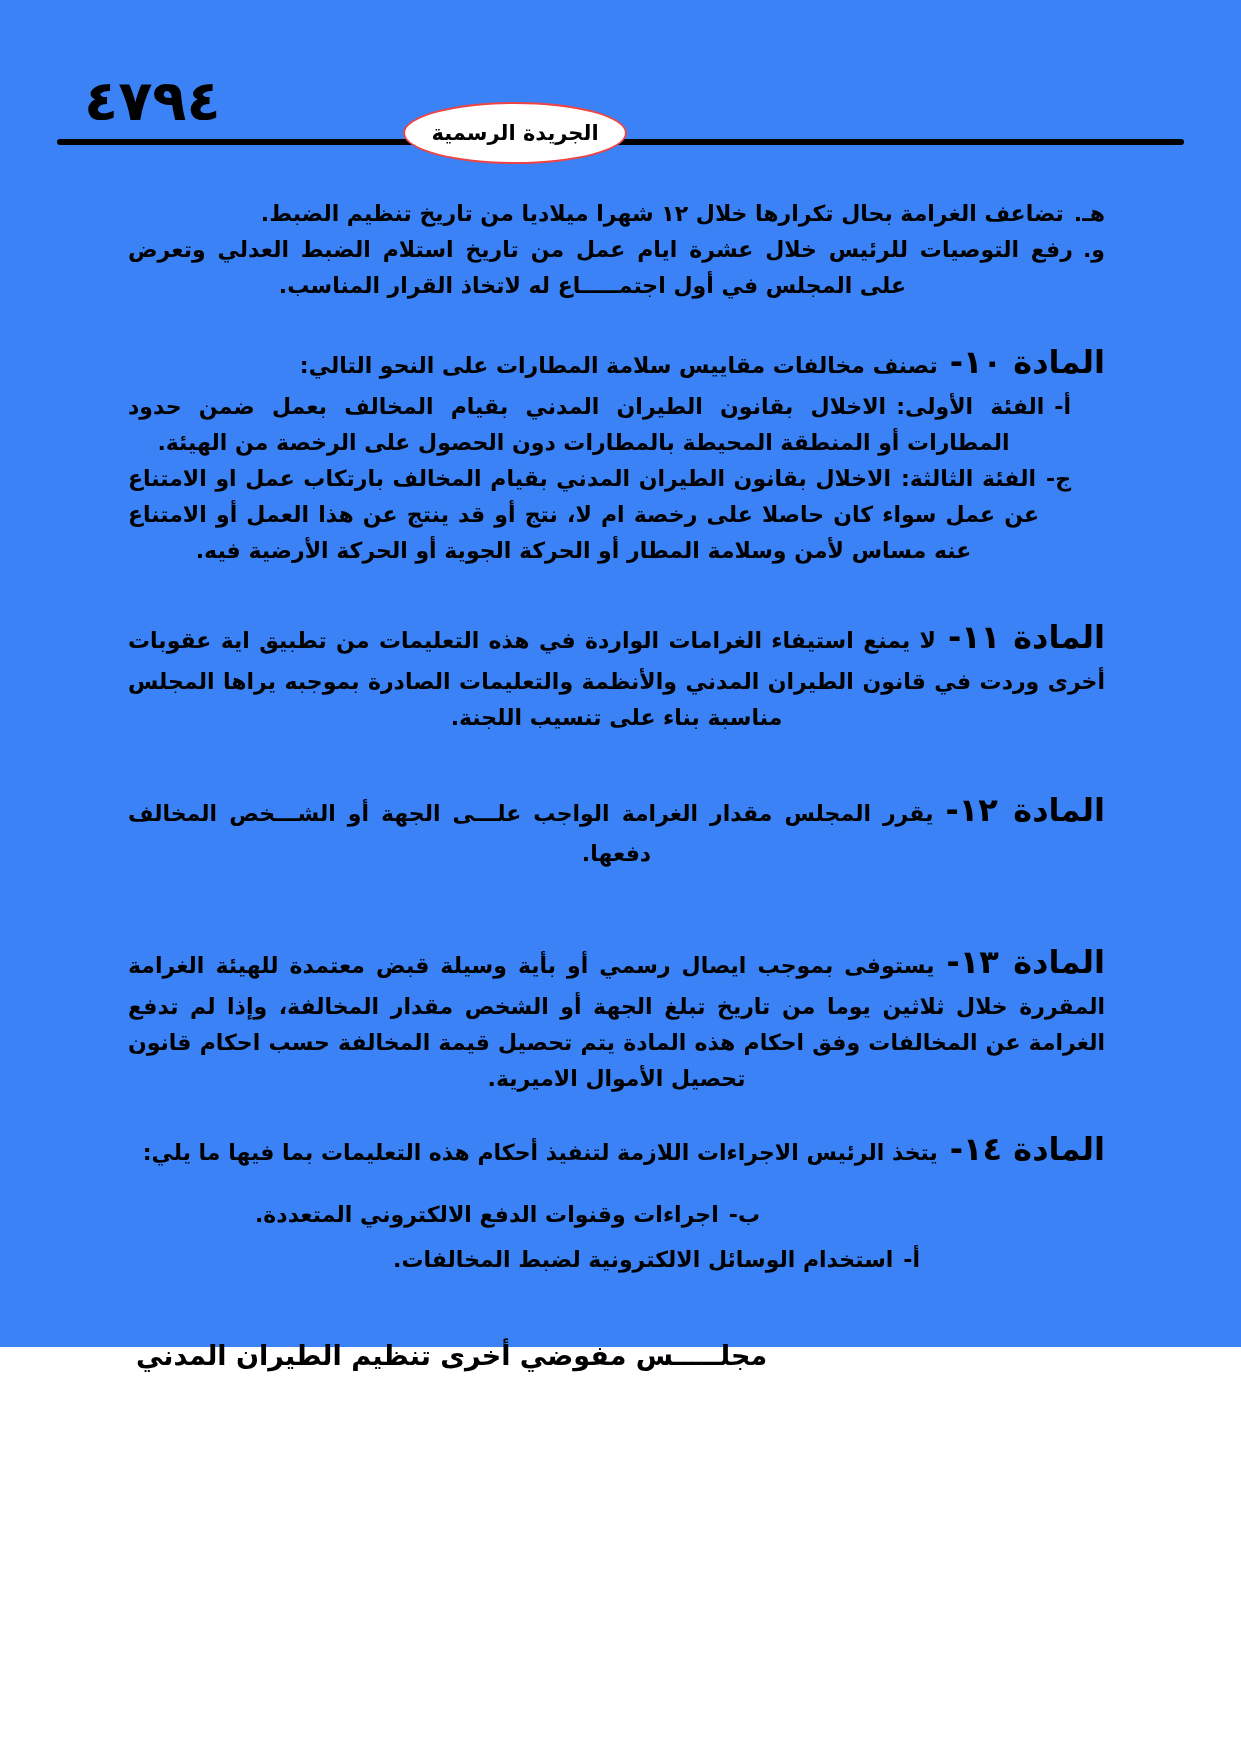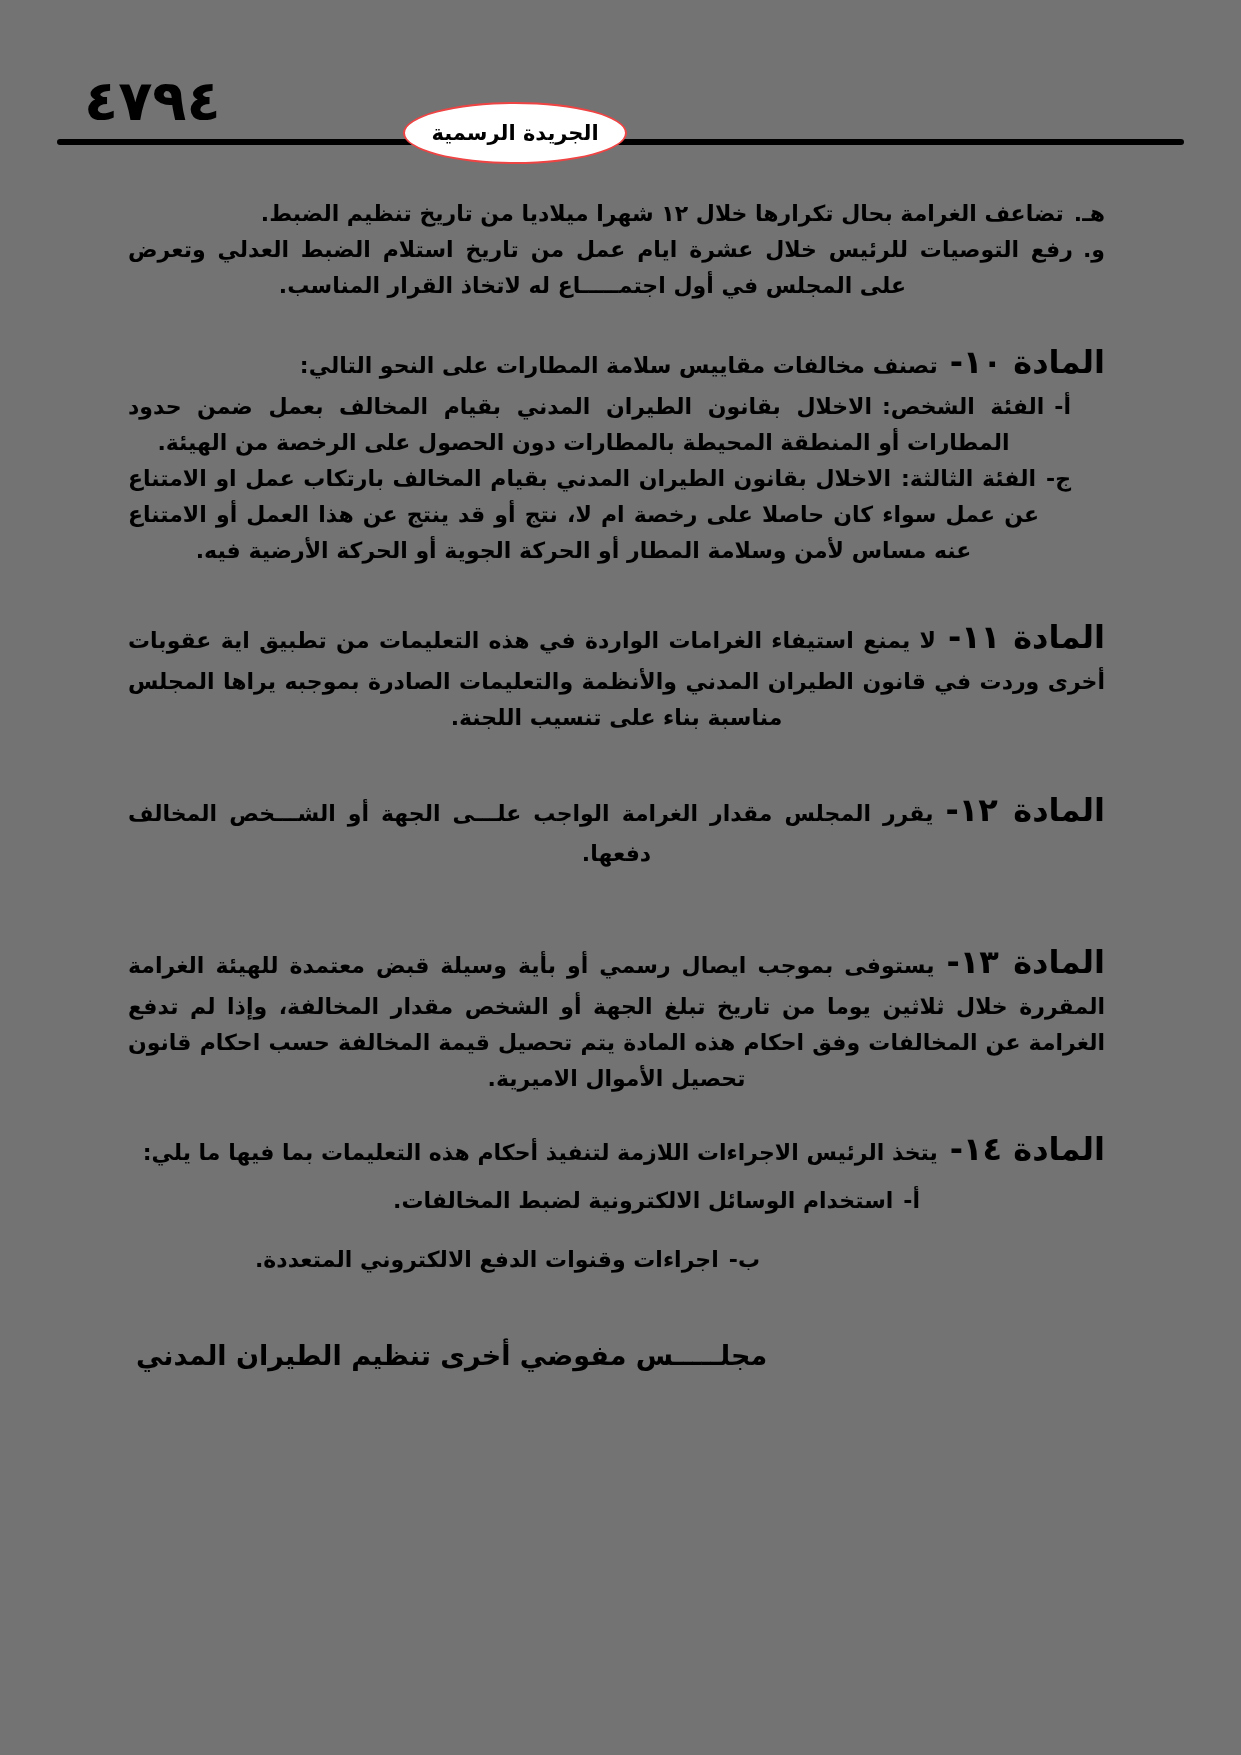--- a/index.html
+++ b/index.html
@@ -5,21 +5,21 @@
   * { margin: 0; padding: 0; box-sizing: border-box; }
   html, body { background: #ffffff; }
   body {
     width: 1241px;
     height: 1755px;
     position: relative;
     font-family: "DejaVu Sans", sans-serif;
     color: #000;
     overflow: hidden;
   }
-  .page { width: 1241px; height: 1755px; background: #737373; position: relative; }
+  .page { width: 1241px; height: 1347px; background: #3b82f6; position: relative; }
 
   
   .header { position: relative; height: 176px; }
   .page-number {
     position: absolute;
     left: 84px; top: 68px;
     font-size: 56px;
     font-weight: bold;
     direction: rtl;
     letter-spacing: 2px;
@@ -100,21 +100,21 @@
 
     <p class="para hang-sm just">
       <span class="marker">و.</span><span>رفع التوصيات للرئيس خلال عشرة ايام عمل من تاريخ استلام الضبط العدلي وتعرض على المجلس في أول اجتمـــــاع له لاتخاذ القرار المناسب.</span>
     </p>
 
     <section class="article art10">
       <p class="para">
         <span class="article-label">المادة ١٠-</span><span>تصنف مخالفات مقاييس سلامة المطارات على النحو التالي:</span>
       </p>
       <p class="para sub just">
-        <span class="marker">أ-</span><span class="sub-title">الفئة الشخص:</span><span>الاخلال بقانون الطيران المدني بقيام المخالف بعمل ضمن حدود المطارات أو المنطقة المحيطة بالمطارات دون الحصول على الرخصة من الهيئة.</span>
+        <span class="marker">أ-</span><span class="sub-title">الفئة الأولى:</span><span>الاخلال بقانون الطيران المدني بقيام المخالف بعمل ضمن حدود المطارات أو المنطقة المحيطة بالمطارات دون الحصول على الرخصة من الهيئة.</span>
       </p>
       <p class="para sub just">
         <span class="marker">ج-</span><span class="sub-title">الفئة الثالثة:</span><span>الاخلال بقانون الطيران المدني بقيام المخالف بارتكاب عمل او الامتناع عن عمل سواء كان حاصلا على رخصة ام لا، نتج أو قد ينتج عن هذا العمل أو الامتناع عنه مساس لأمن وسلامة المطار أو الحركة الجوية أو الحركة الأرضية فيه.</span>
       </p>
     </section>
 
     <section class="article art11">
       <p class="para just">
         <span class="article-label">المادة ١١-</span><span>لا يمنع استيفاء الغرامات الواردة في هذه التعليمات من تطبيق اية عقوبات أخرى وردت في قانون الطيران المدني والأنظمة والتعليمات الصادرة بموجبه يراها المجلس مناسبة بناء على تنسيب اللجنة.</span>
       </p>
@@ -129,24 +129,24 @@
     <section class="article art13">
       <p class="para just">
         <span class="article-label">المادة ١٣-</span><span>يستوفى بموجب ايصال رسمي أو بأية وسيلة قبض معتمدة للهيئة الغرامة المقررة خلال ثلاثين يوما من تاريخ تبلغ الجهة أو الشخص مقدار المخالفة، وإذا لم تدفع الغرامة عن المخالفات وفق احكام هذه المادة يتم تحصيل قيمة المخالفة حسب احكام قانون تحصيل الأموال الاميرية.</span>
       </p>
     </section>
 
     <section class="article art14">
       <p class="para">
         <span class="article-label">المادة ١٤-</span><span>يتخذ الرئيس الاجراءات اللازمة لتنفيذ أحكام هذه التعليمات بما فيها ما يلي:</span>
       </p>
+      <p class="para a14-item a14-b">
+        <span class="marker">ب-</span><span>اجراءات وقنوات الدفع الالكتروني المتعددة.</span>
+      </p>
       <p class="para a14-item a14-a">
         <span class="marker">أ-</span><span>استخدام الوسائل الالكترونية لضبط المخالفات.</span>
-      </p>
-      <p class="para a14-item a14-b">
-        <span class="marker">ب-</span><span>اجراءات وقنوات الدفع الالكتروني المتعددة.</span>
       </p>
     </section>
 
     <p class="signature">مجلـــــس مفوضي أخرى تنظيم الطيران المدني</p>
 
   </main>
 </div>
 
 </body></html>

